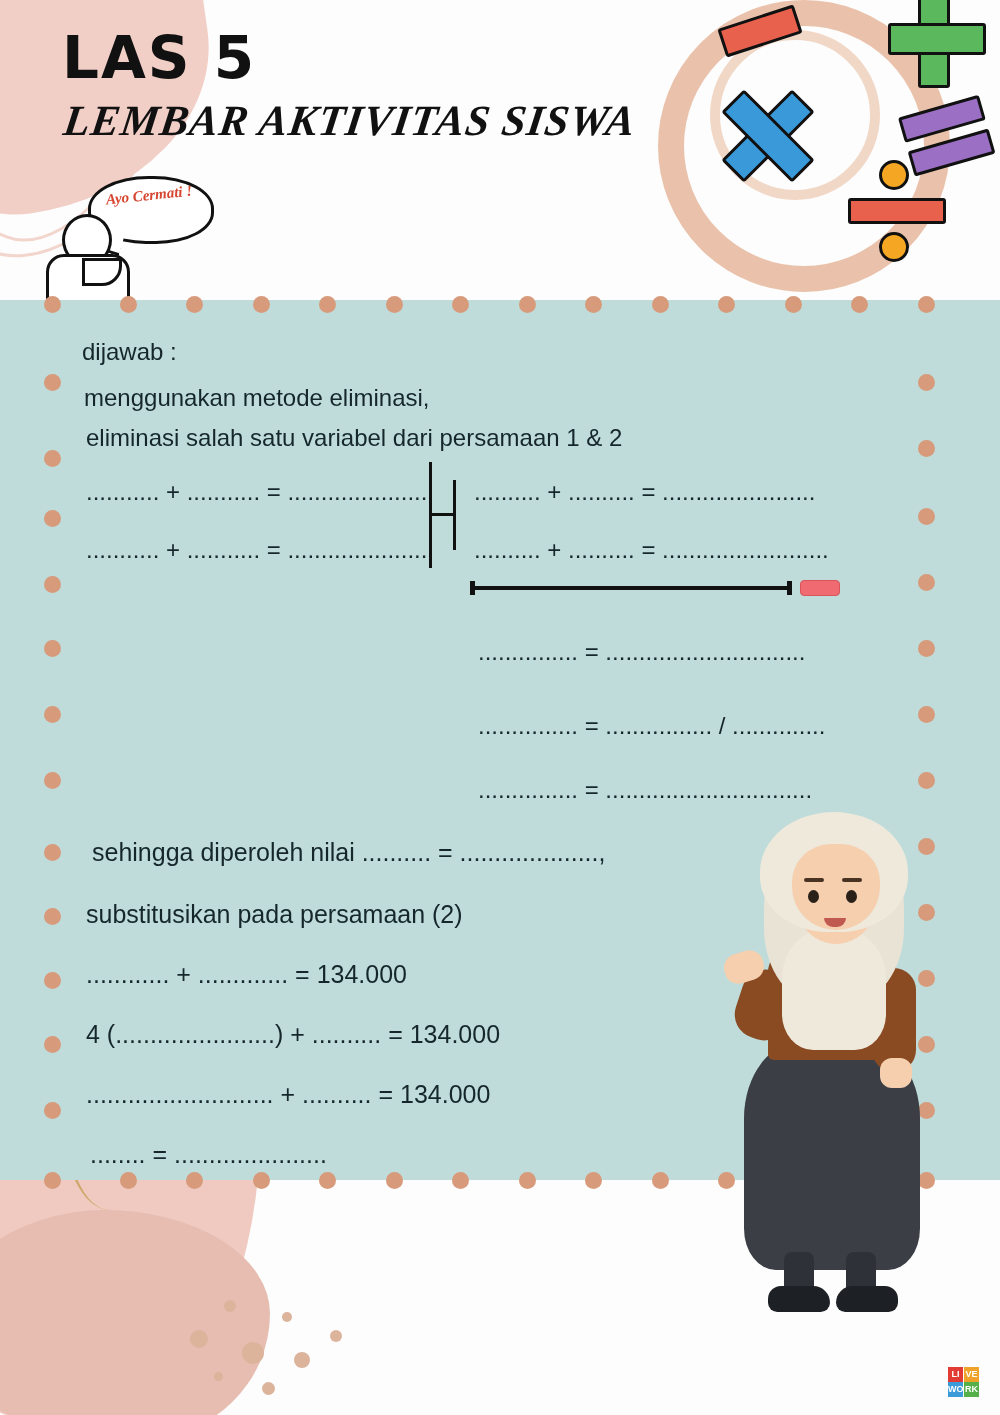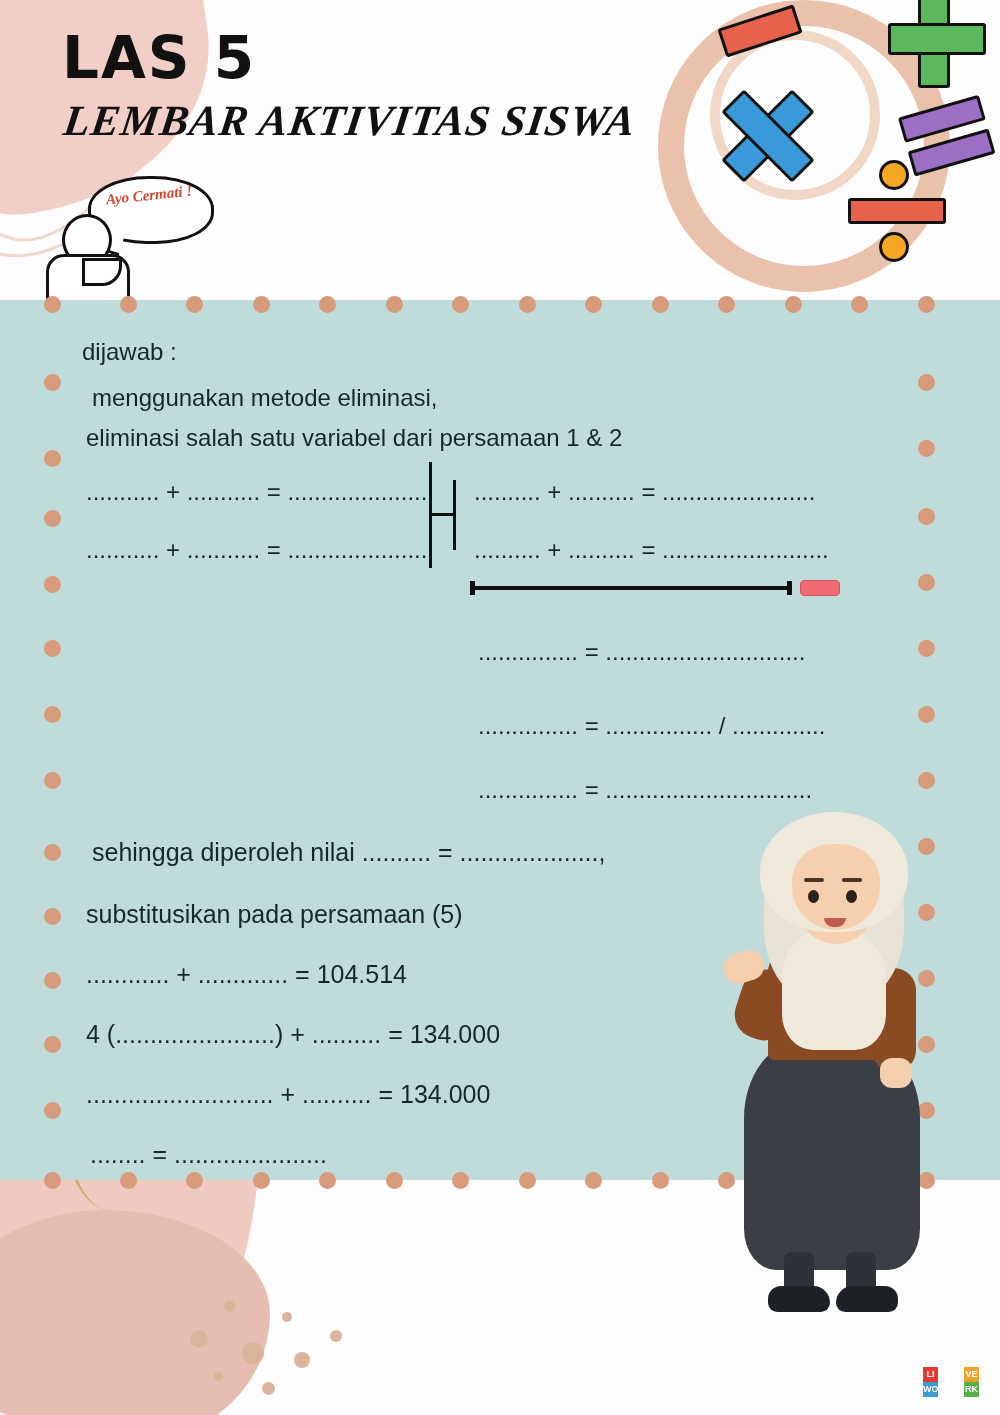--- a/index.html
+++ b/index.html
@@ -152,21 +152,21 @@
   .g-legL{position:absolute;left:64px;top:452px;width:30px;height:48px;background:#2e3238;border-radius:8px;}
   .g-legR{position:absolute;left:126px;top:452px;width:30px;height:48px;background:#2e3238;border-radius:8px;}
   .g-shoeL{position:absolute;left:48px;top:486px;width:62px;height:26px;background:#1d2025;border-radius:14px 18px 10px 10px;}
   .g-shoeR{position:absolute;left:116px;top:486px;width:62px;height:26px;background:#1d2025;border-radius:18px 14px 10px 10px;}
 
   
   .lw{position:absolute;right:14px;bottom:18px;display:flex;align-items:center;}
   .lw .sq{width:15px;height:15px;margin-right:1px;display:inline-block;
     font-size:9px;color:#fff;text-align:center;line-height:15px;font-weight:bold;}
   .lw .stack{display:flex;flex-direction:column;margin-right:6px;}
-  .lw .row{display:flex;gap:25px;}
+  .lw .row{display:flex;}
   .lw .word{font-size:30px;font-weight:bold;color:#1f2f6f;letter-spacing:-0.5px;
     font-family:"DejaVu Sans", sans-serif;}
 </style>
 </head>
 <body>
 
 <div class="bg-white"></div>
 
 <div class="blob-pink-tl"></div>
 <div class="leaf-tl"></div>
@@ -275,21 +275,21 @@
   <div class="dot" style="left:652px;top:1172px;"></div>
   <div class="dot" style="left:718px;top:1172px;"></div>
   <div class="dot" style="left:785px;top:1172px;"></div>
   <div class="dot" style="left:851px;top:1172px;"></div>
   <div class="dot" style="left:918px;top:1172px;"></div>
   <div class="dot" style="left:44px;top:1172px;"></div>
 </div>
 
 <div>
   <div class="line" style="left:82px;top:338px;">dijawab :</div>
-  <div class="line" style="left:92px;top:384px;">menggunakan metode eliminasi,</div>
+  <div class="line" style="left:84px;top:384px;">menggunakan metode eliminasi,</div>
   <div class="line" style="left:86px;top:424px;">eliminasi salah satu variabel dari persamaan 1  &amp; 2</div>
 
   <div class="line" style="left:86px;top:478px;">........... +  ........... =  ......................</div>
   <div class="line" style="left:474px;top:478px;">..........  +  ..........  =  .......................</div>
   <div class="line" style="left:86px;top:536px;">...........  +  ...........  =  .....................</div>
   <div class="line" style="left:474px;top:536px;">..........  +  ..........  =  .........................</div>
 
   <div class="brace">
     <div class="v"></div>
       <div class="h"></div>
@@ -297,23 +297,23 @@
   </div>
 
   <div class="hline"></div>
   <div class="eraser"></div>
 
   <div class="line" style="left:478px;top:638px;">...............  =  ..............................</div>
   <div class="line" style="left:478px;top:712px;">...............  =  ................  /  ..............</div>
   <div class="line" style="left:478px;top:776px;">...............  =  ...............................</div>
 
   <div class="line big" style="left:92px;top:838px;">sehingga diperoleh nilai .......... =  ....................,</div>
-  <div class="line big" style="left:86px;top:900px;">substitusikan pada persamaan (5)</div>
-
-  <div class="line big" style="left:86px;top:960px;">............  +  .............  =  104.514</div>
+  <div class="line big" style="left:86px;top:900px;">substitusikan pada persamaan (2)</div>
+
+  <div class="line big" style="left:86px;top:960px;">............  +  .............  =  134.000</div>
   <div class="line big" style="left:86px;top:1020px;">4 (.......................) +  ..........  =  134.000</div>
   <div class="line big" style="left:86px;top:1080px;">...........................  +  ..........  =  134.000</div>
   <div class="line big" style="left:90px;top:1140px;">........  =  ......................</div>
 </div>
 
 <div class="girl">
   <div class="g-armL"></div>
   <div class="g-skirt"></div>
   <div class="g-top"></div>
   <div class="g-armR"></div>

